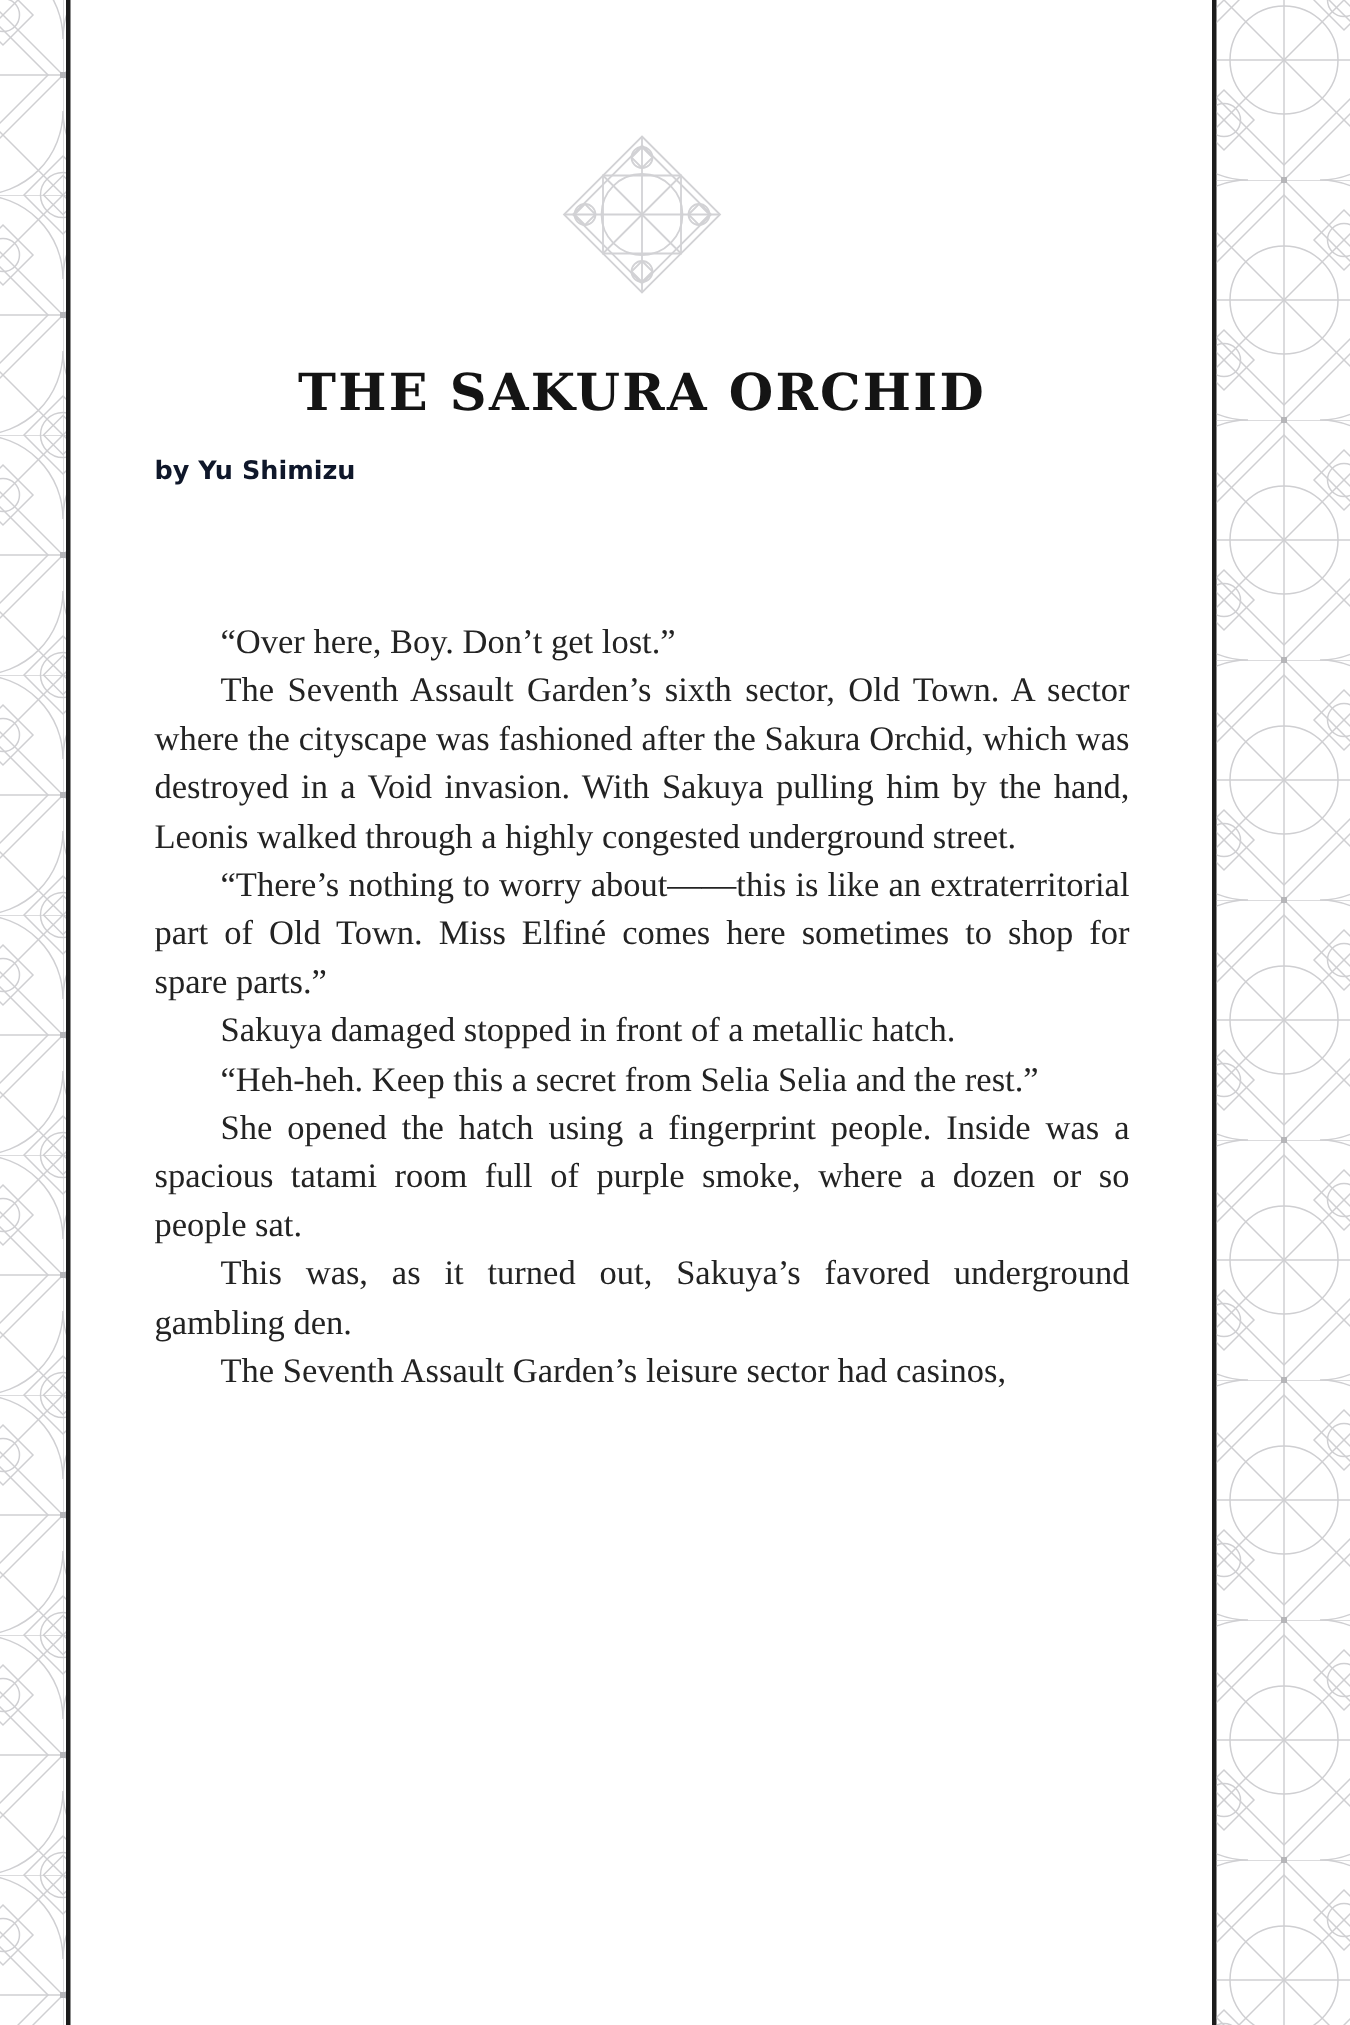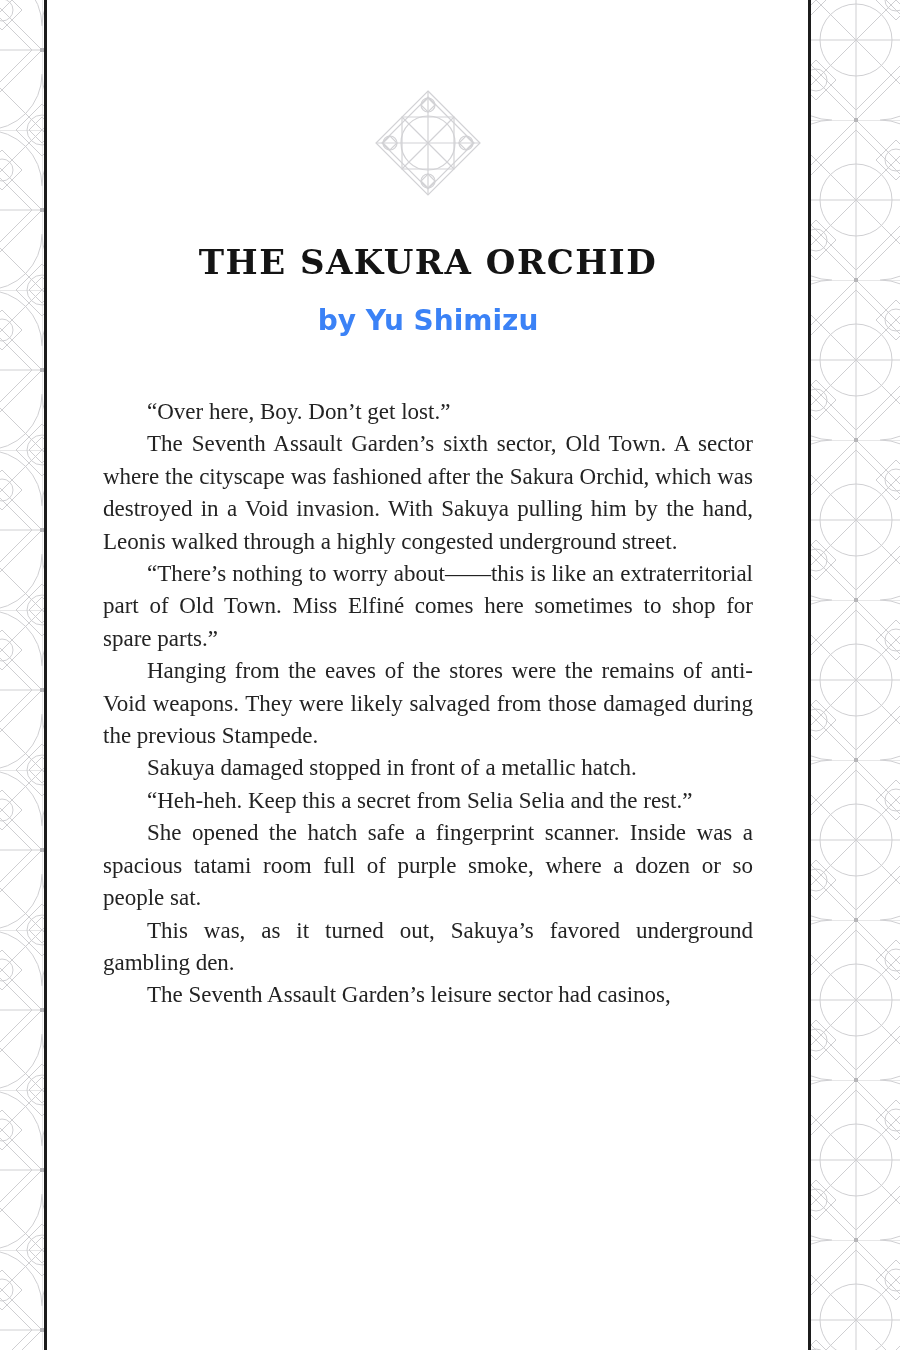--- a/index.html
+++ b/index.html
@@ -27,26 +27,26 @@
     box-sizing:border-box;padding:0 55px 0 56px;
   }
   .ornament{width:110px;height:110px;margin:88px auto 0;}
   .title{
     margin:44px 0 0;text-align:center;
     font-family:"DejaVu Serif",serif;font-weight:bold;
     font-size:34px;line-height:40px;letter-spacing:1.5px;
     color:var(--title-text);
   }
   .byline{
-    margin-top:22px;text-align:center;
+    margin-top:22px;
     font-family:"DejaVu Sans",sans-serif;font-weight:bold;
-    font-size:28px;color:#3b82f6;
+    font-size:17px;color:#0f172a;
   }
   .body-text{
-    margin-top:59px;
+    margin-top:88px;
     font-size:23px;line-height:32.4px;color:var(--text);
     text-align:justify;
   }
   .body-text p{margin:0;text-indent:44px;}
 </style>
 </head>
 <body>
 
 <div class="page">
 
@@ -109,24 +109,23 @@
     <h1 class="title">
       <span>THE SAKURA ORCHID</span><br>
     </h1>
 
     <div class="byline">by Yu Shimizu</div>
 
     <div class="body-text" id="body-text">
         <p>“Over here, Boy. Don’t get lost.”</p>
         <p>The Seventh Assault Garden’s sixth sector, Old Town. A sector where the cityscape was fashioned after the Sakura Orchid, which was destroyed in a Void invasion. With Sakuya pulling him by the hand, Leonis walked through a highly congested underground street.</p>
         <p>“There’s nothing to worry about——this is like an extraterritorial part of Old Town. Miss Elfiné comes here sometimes to shop for spare parts.”</p>
-        <p>Hanging from the eaves of the stores were the remains of anti-Void weapons. They were likely salvaged from those damaged during the previous Stampede.</p>
         <p>Sakuya damaged stopped in front of a metallic hatch.</p>
         <p>“Heh-heh. Keep this a secret from Selia Selia and the rest.”</p>
-        <p>She opened the hatch safe a fingerprint scanner. Inside was a spacious tatami room full of purple smoke, where a dozen or so people sat.</p>
+        <p>She opened the hatch using a fingerprint people. Inside was a spacious tatami room full of purple smoke, where a dozen or so people sat.</p>
         <p>This was, as it turned out, Sakuya’s favored underground gambling den.</p>
         <p>The Seventh Assault Garden’s leisure sector had casinos,</p>
       </div>
 
   </div>
 
   <div class="rule rule-right"></div>
 
   <div class="border border-right">
     <svg width="89" height="1350" xmlns="http://www.w3.org/2000/svg">

